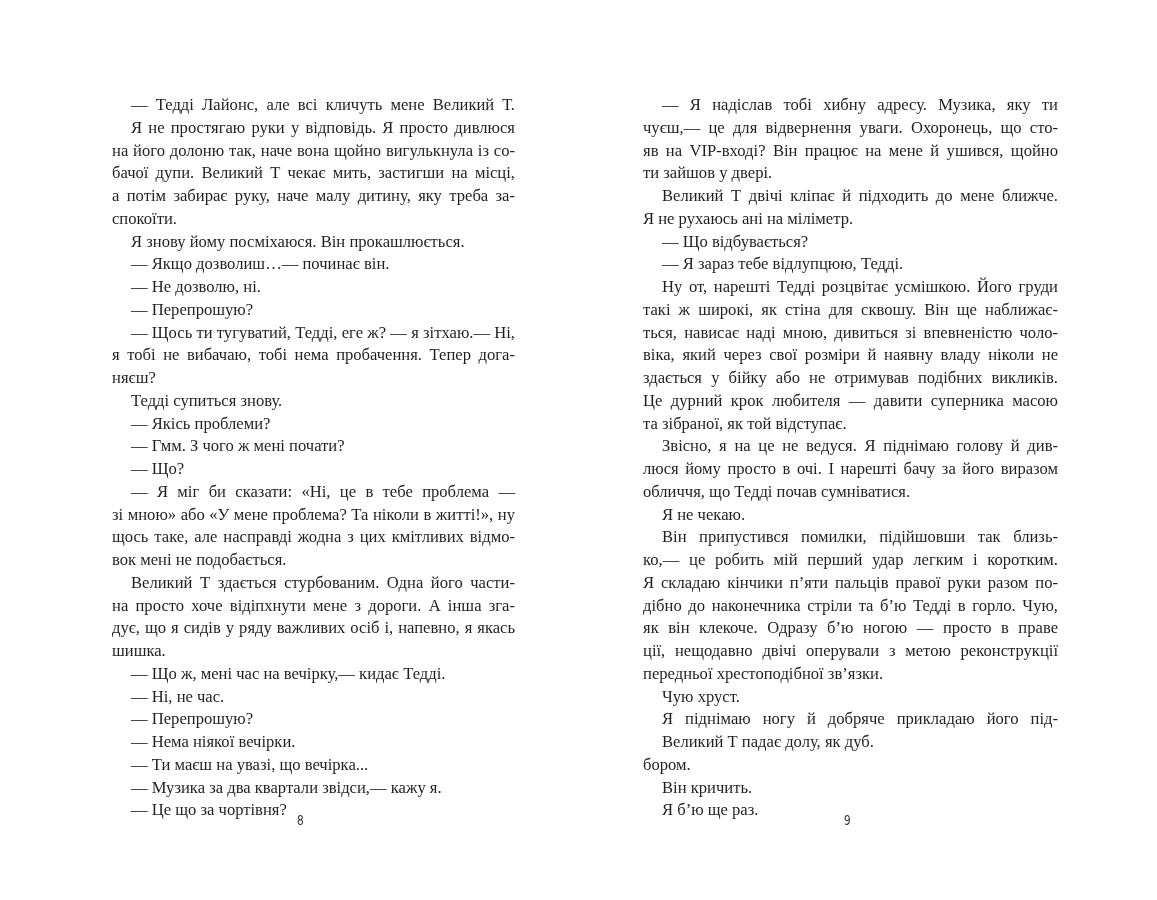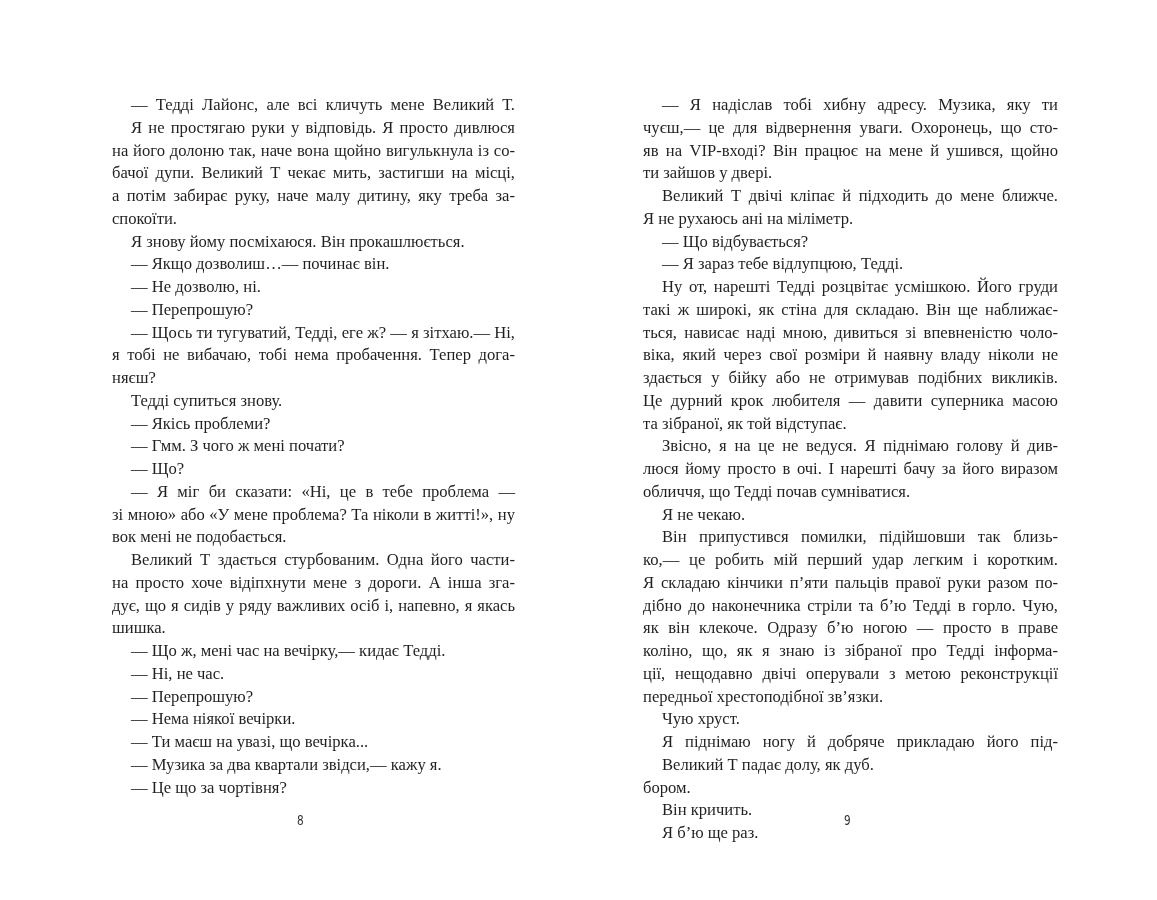--- a/index.html
+++ b/index.html
@@ -50,20 +50,21 @@
       <div class="line indent last">— Перепрошую?</div>
       <div class="line indent">— Щось ти тугуватий, Тедді, еге ж? — я зітхаю.— Ні,</div>
       <div class="line flush">я тобі не вибачаю, тобі нема пробачення. Тепер дога-</div>
       <div class="line flush last">няєш?</div>
       <div class="line indent last">Тедді супиться знову.</div>
       <div class="line indent last">— Якісь проблеми?</div>
       <div class="line indent last">— Гмм. З чого ж мені почати?</div>
       <div class="line indent last">— Що?</div>
       <div class="line indent">— Я міг би сказати: «Ні, це в тебе проблема —</div>
       <div class="line flush">зі мною» або «У мене проблема? Та ніколи в житті!», ну</div>
+      <div class="line flush">щось таке, але насправді жодна з цих кмітливих відмо-</div>
       <div class="line flush last">вок мені не подобається.</div>
       <div class="line indent">Великий Т здається стурбованим. Одна його части-</div>
       <div class="line flush">на просто хоче відіпхнути мене з дороги. А інша зга-</div>
       <div class="line flush">дує, що я сидів у ряду важливих осіб і, напевно, я якась</div>
       <div class="line flush last">шишка.</div>
       <div class="line indent last">— Що ж, мені час на вечірку,— кидає Тедді.</div>
       <div class="line indent last">— Ні, не час.</div>
       <div class="line indent last">— Перепрошую?</div>
       <div class="line indent last">— Нема ніякої вечірки.</div>
       <div class="line indent last">— Ти маєш на увазі, що вечірка...</div>
@@ -73,36 +74,35 @@
   <div class="page right" id="right-page">
       <div class="line indent">— Я надіслав тобі хибну адресу. Музика, яку ти</div>
       <div class="line flush">чуєш,— це для відвернення уваги. Охоронець, що сто-</div>
       <div class="line flush">яв на VIP-вході? Він працює на мене й ушився, щойно</div>
       <div class="line flush last">ти зайшов у двері.</div>
       <div class="line indent">Великий Т двічі кліпає й підходить до мене ближче.</div>
       <div class="line flush last">Я не рухаюсь ані на міліметр.</div>
       <div class="line indent last">— Що відбувається?</div>
       <div class="line indent last">— Я зараз тебе відлупцюю, Тедді.</div>
       <div class="line indent">Ну от, нарешті Тедді розцвітає усмішкою. Його груди</div>
-      <div class="line flush">такі ж широкі, як стіна для складаю. Він ще наближає-</div>
+      <div class="line flush">такі ж широкі, як стіна для сквошу. Він ще наближає-</div>
       <div class="line flush">ться, нависає наді мною, дивиться зі впевненістю чоло-</div>
       <div class="line flush">віка, який через свої розміри й наявну владу ніколи не</div>
       <div class="line flush">здається у бійку або не отримував подібних викликів.</div>
       <div class="line flush">Це дурний крок любителя — давити суперника масою</div>
       <div class="line flush last">та зібраної, як той відступає.</div>
       <div class="line indent">Звісно, я на це не ведуся. Я піднімаю голову й див-</div>
       <div class="line flush">люся йому просто в очі. І нарешті бачу за його виразом</div>
       <div class="line flush last">обличчя, що Тедді почав сумніватися.</div>
       <div class="line indent last">Я не чекаю.</div>
       <div class="line indent">Він припустився помилки, підійшовши так близь-</div>
       <div class="line flush">ко,— це робить мій перший удар легким і коротким.</div>
       <div class="line flush">Я складаю кінчики п’яти пальців правої руки разом по-</div>
       <div class="line flush">дібно до наконечника стріли та б’ю Тедді в горло. Чую,</div>
       <div class="line flush">як він клекоче. Одразу б’ю ногою — просто в праве</div>
-      <div class="line flush">коліно, що, як я знаю із зібраної про Тедді інформа-</div>
       <div class="line flush">ції, нещодавно двічі оперували з метою реконструкції</div>
       <div class="line flush last">передньої хрестоподібної зв’язки.</div>
       <div class="line indent last">Чую хруст.</div>
       <div class="line indent">Я піднімаю ногу й добряче прикладаю його під-</div>
       <div class="line indent last">Великий Т падає долу, як дуб.</div>
       <div class="line flush last">бором.</div>
       <div class="line indent last">Він кричить.</div>
       <div class="line indent last">Я б’ю ще раз.</div>
     </div>
   <div class="pagenum left">8</div>

